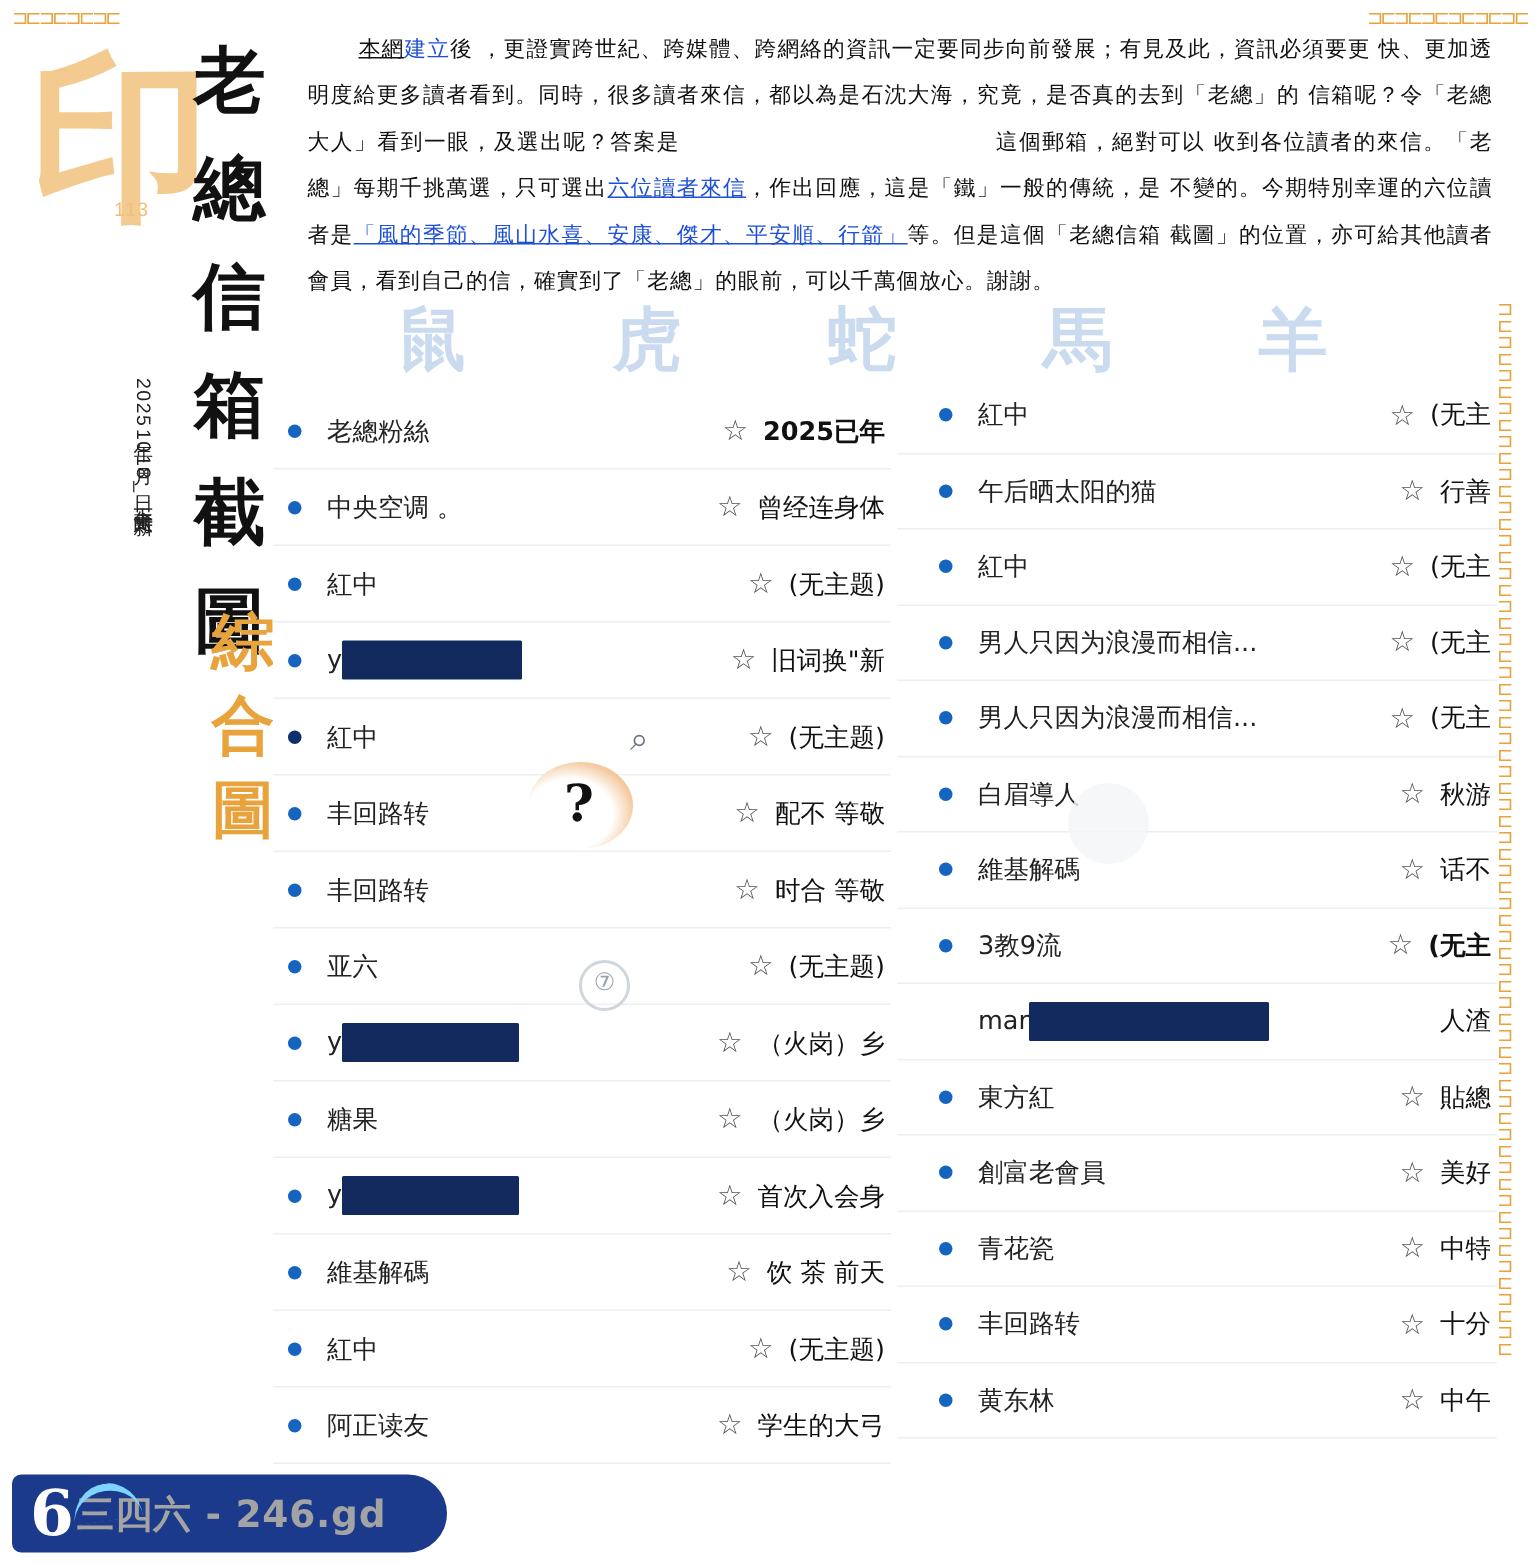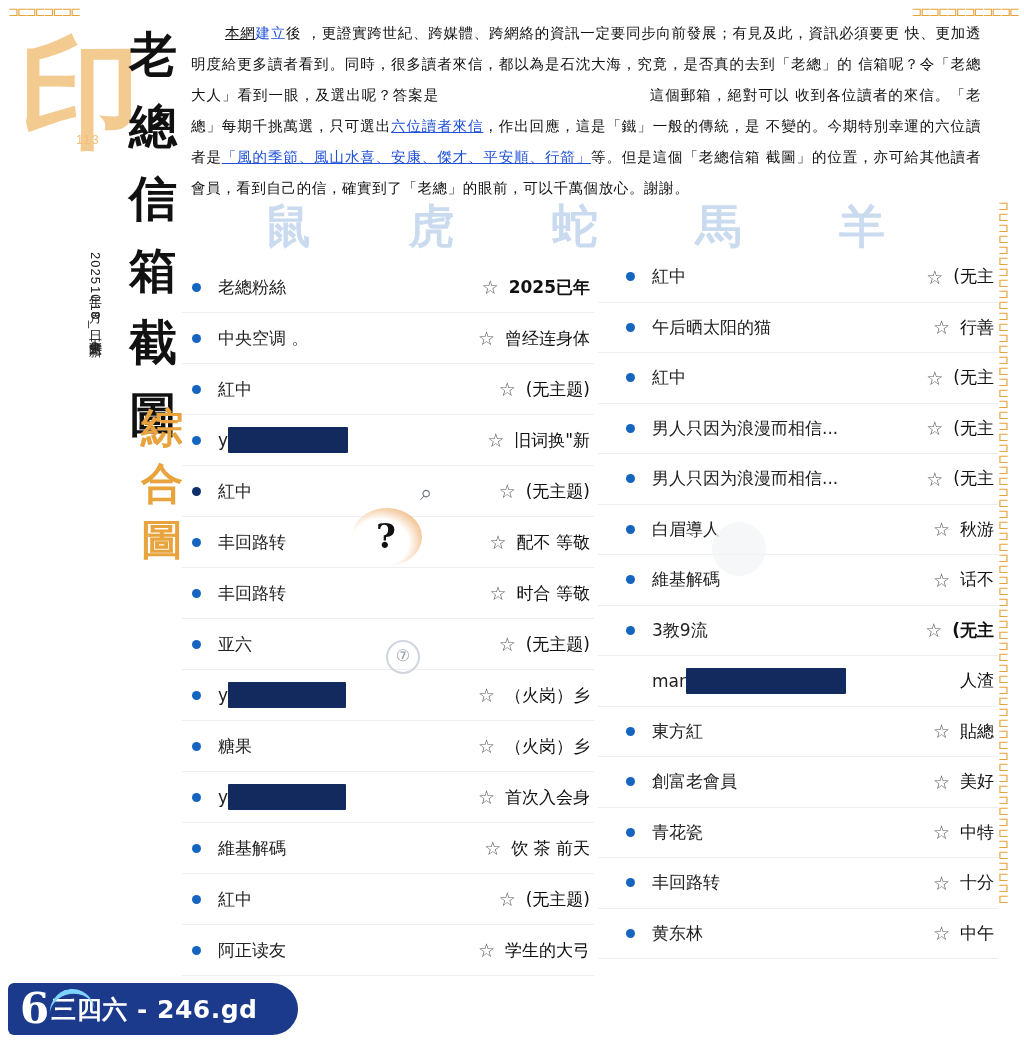--- a/index.html
+++ b/index.html
@@ -60,21 +60,21 @@
   .date-vertical{
     position:absolute;left:86px;top:252px;
     writing-mode:vertical-rl;
     font-size:13px;color:#222;letter-spacing:1px;
     font-family:"Liberation Sans", sans-serif;
     height:200px;
   }
 
   
   .article{
-    position:absolute;left:191px;top:18px;width:790px;
+    position:absolute;left:205px;top:18px;width:790px;
     font-family:"DejaVu Serif", serif;
     font-size:14.5px;
     line-height:31px;
     color:#111;
     text-align:justify;
     letter-spacing:.6px;
   }
   .article .indent{display:inline-block;width:34px;}
   .article .u{text-decoration:underline;}
   .article .blue{color:#1d4fd8;}
@@ -166,21 +166,21 @@
     border-radius:6px 26px 26px 6px;
     display:flex;align-items:center;
   }
   .wm-6{
     font-family:"DejaVu Serif", serif;
     font-size:42px;font-weight:bold;color:#ffffff;
     margin:0 2px 0 12px;line-height:42px;
   }
   .wm-text{
     font-family:"DejaVu Sans","Liberation Sans",sans-serif;
-    font-size:25px;font-weight:bold;color:#ffffff;letter-spacing:.5px;
+    font-size:25px;font-weight:bold;color:#a3a3a3;letter-spacing:.5px;
   }
   .wm-swoosh{
     position:absolute;left:40px;top:6px;width:46px;height:20px;
     border-top:5px solid #7fd4ff;border-radius:50%/100% 100% 0 0;
     transform:rotate(-8deg);
   }
 </style>
 </head>
 <body>
 

